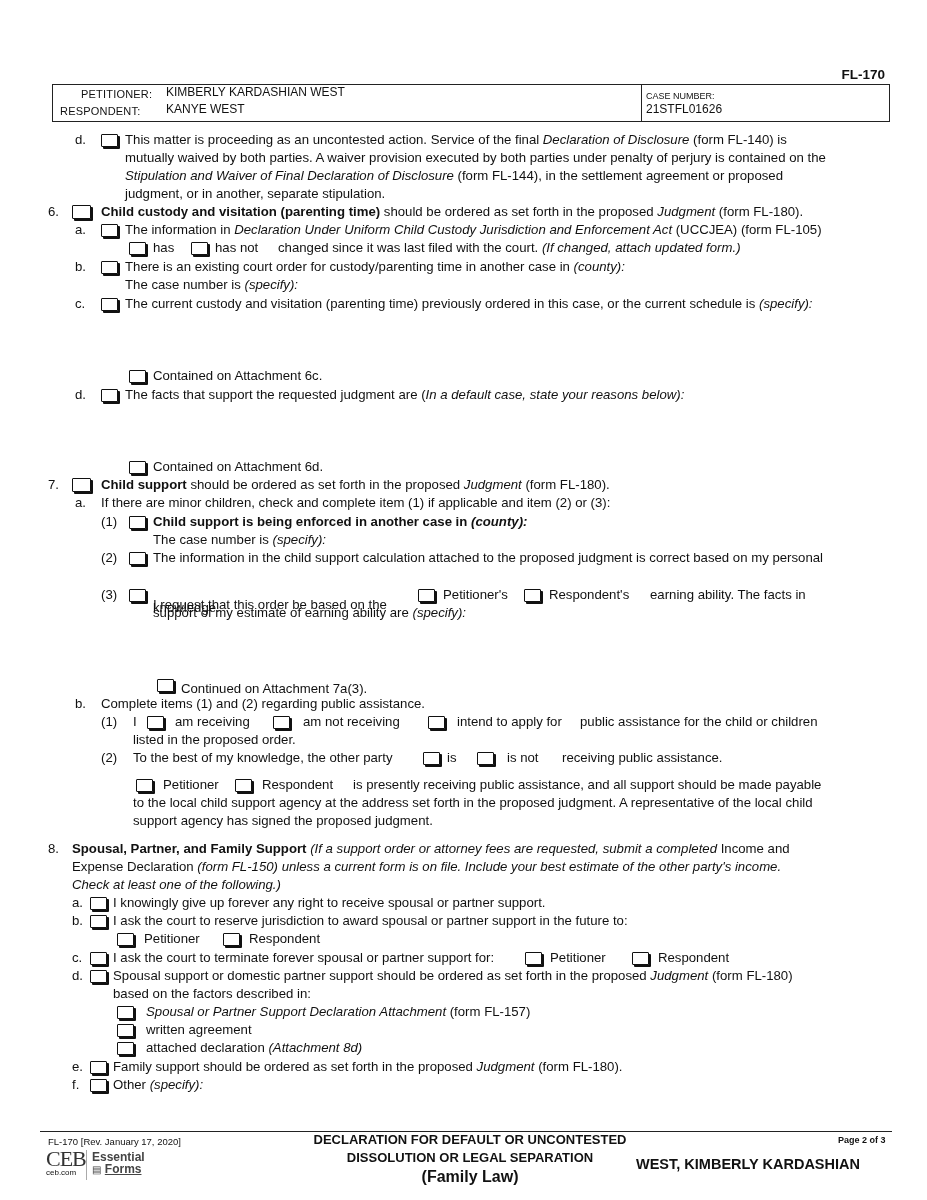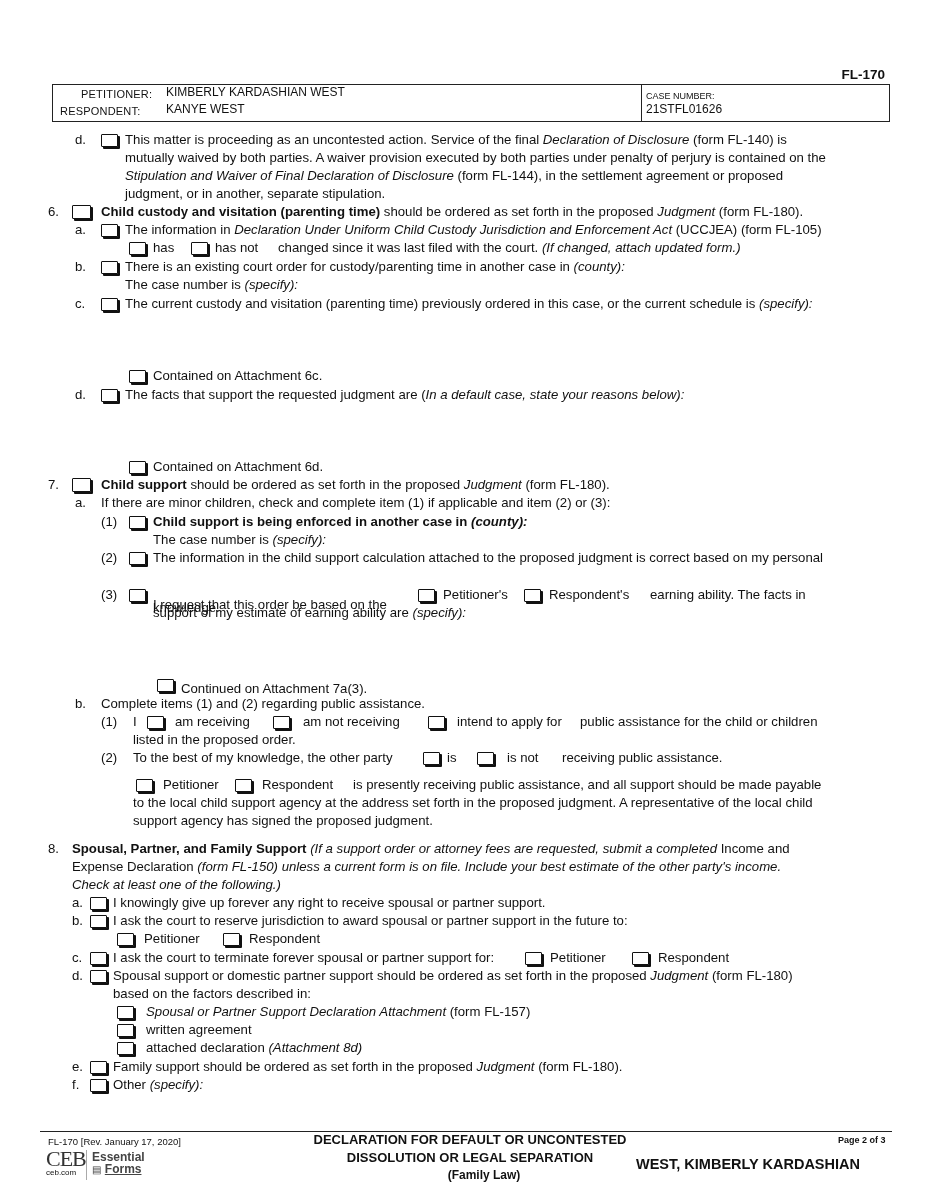--- a/index.html
+++ b/index.html
@@ -184,15 +184,15 @@
   <div class="ceb-logo">CEB</div>
   <div style="font-size:8px;margin-top:-4px;">ceb.com</div>
 </div>
 <div class="abs" style="left:86px;top:1150px;width:1px;height:30px;background:#aaa;"></div>
 <div class="abs" style="left:92px;top:1151px;">
   <div class="ess">Essential</div>
   <div class="ess"><span style="font-weight:normal;font-size:10px;">▤</span> <span style="text-decoration:underline;">Forms</span></div>
 </div>
 <div class="abs foot-title" style="left:260px;top:1132px;width:420px;">DECLARATION FOR DEFAULT OR UNCONTESTED</div>
 <div class="abs foot-title" style="left:260px;top:1150px;width:420px;">DISSOLUTION OR LEGAL SEPARATION</div>
-<div class="abs foot-title" style="left:274px;top:1168px;width:420px;font-size:12px;">(Family Law)</div>
+<div class="abs foot-title" style="left:260px;top:1168px;width:420px;font-size:16px;">(Family Law)</div>
 <div class="abs" style="left:838px;top:1135px;font-weight:bold;font-size:9px;">Page 2 of 3</div>
 <div class="abs foot-name" style="left:636px;top:1156px;">WEST, KIMBERLY KARDASHIAN</div>
 
 </body></html>

